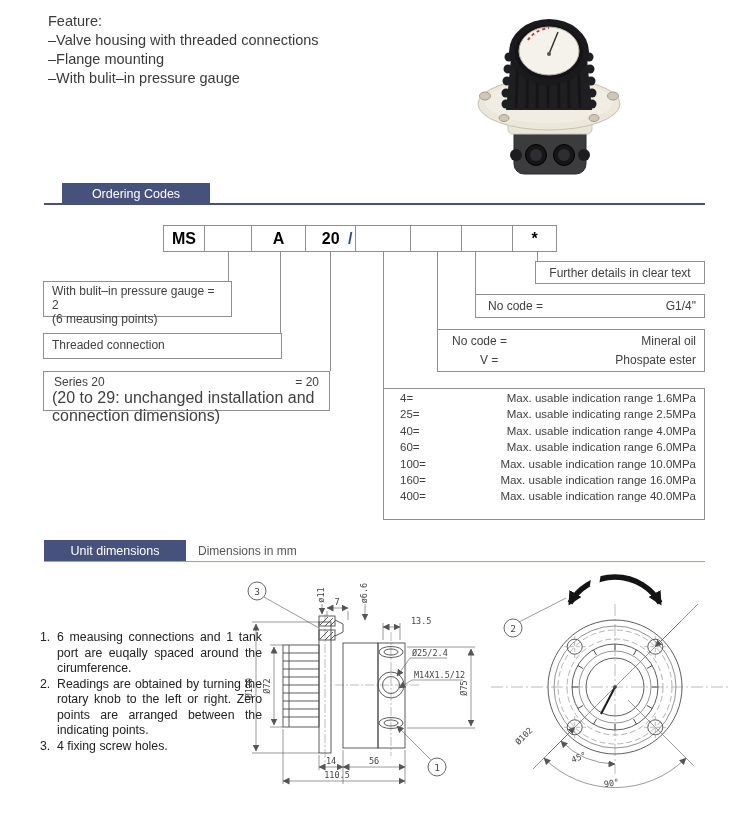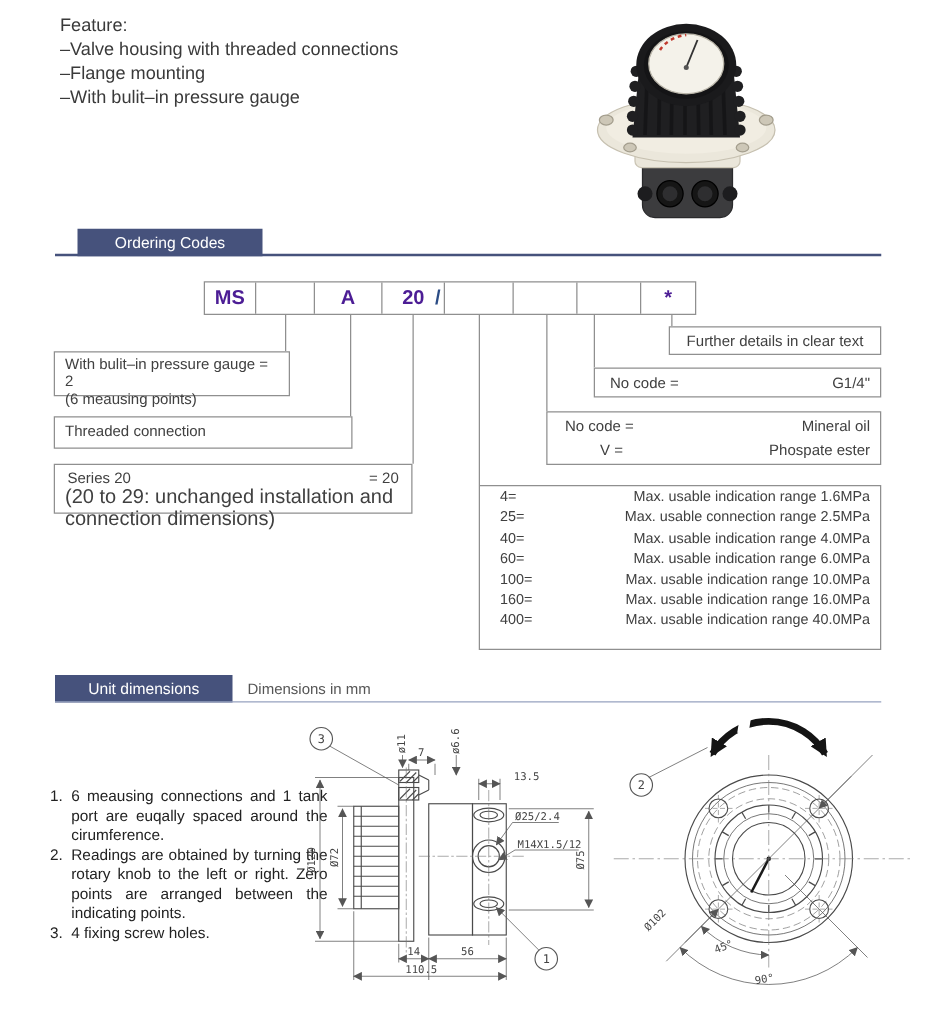--- a/index.html
+++ b/index.html
@@ -11,21 +11,21 @@
   .sec-hdr{position:absolute;height:22px;background:#46527c;color:#fff;font-size:12.5px;
            display:flex;align-items:center;justify-content:center;}
   .hdr-line-navy{position:absolute;background:#46527c;height:2px;}
   .hdr-line-light{position:absolute;background:#97a2c0;height:1px;}
   .units-note{position:absolute;font-size:12px;color:#555;}
   
   .code-row{position:absolute;left:163px;top:225px;width:394px;height:27px;
             border:1px solid #8f8f8f;display:flex;box-sizing:border-box;}
   .code-cell{height:100%;box-sizing:border-box;border-left:1px solid #8f8f8f;
              display:flex;align-items:center;justify-content:center;
-             color:#4c1d95;font-weight:bold;font-size:16px;}
+             color:#000000;font-weight:bold;font-size:16px;}
   .code-cell:first-child{border-left:none;}
   .code-slash{position:absolute;top:0;line-height:25px;color:#2b4c85;font-weight:bold;font-size:16px;}
   .vline{position:absolute;width:1px;background:#8f8f8f;}
   .obox{position:absolute;border:1px solid #8f8f8f;background:#fff;box-sizing:border-box;
         font-size:12px;color:#404040;}
   .rowflex{display:flex;justify-content:space-between;}
   .range-row{display:flex;line-height:16.4px;font-size:11.5px;}
   .range-code{width:70px;padding-left:16px;box-sizing:border-box;}
   .range-label{flex:1;text-align:right;padding-right:8px;}
   
@@ -163,21 +163,21 @@
     </div>
   </div>
 
   <div class="obox" style="left:383px;top:388px;width:322px;height:132px;padding-top:1px;">
     <div class="range-row">
       <span class="range-code">4=</span>
       <span class="range-label">Max. usable indication range 1.6MPa</span>
     </div>
     <div class="range-row">
       <span class="range-code">25=</span>
-      <span class="range-label">Max. usable connection range 2.5MPa</span>
+      <span class="range-label">Max. usable indicating range 2.5MPa</span>
     </div>
     <div class="range-row">
       <span class="range-code">40=</span>
       <span class="range-label">Max. usable indication range 4.0MPa</span>
     </div>
     <div class="range-row">
       <span class="range-code">60=</span>
       <span class="range-label">Max. usable indication range 6.0MPa</span>
     </div>
     <div class="range-row">

